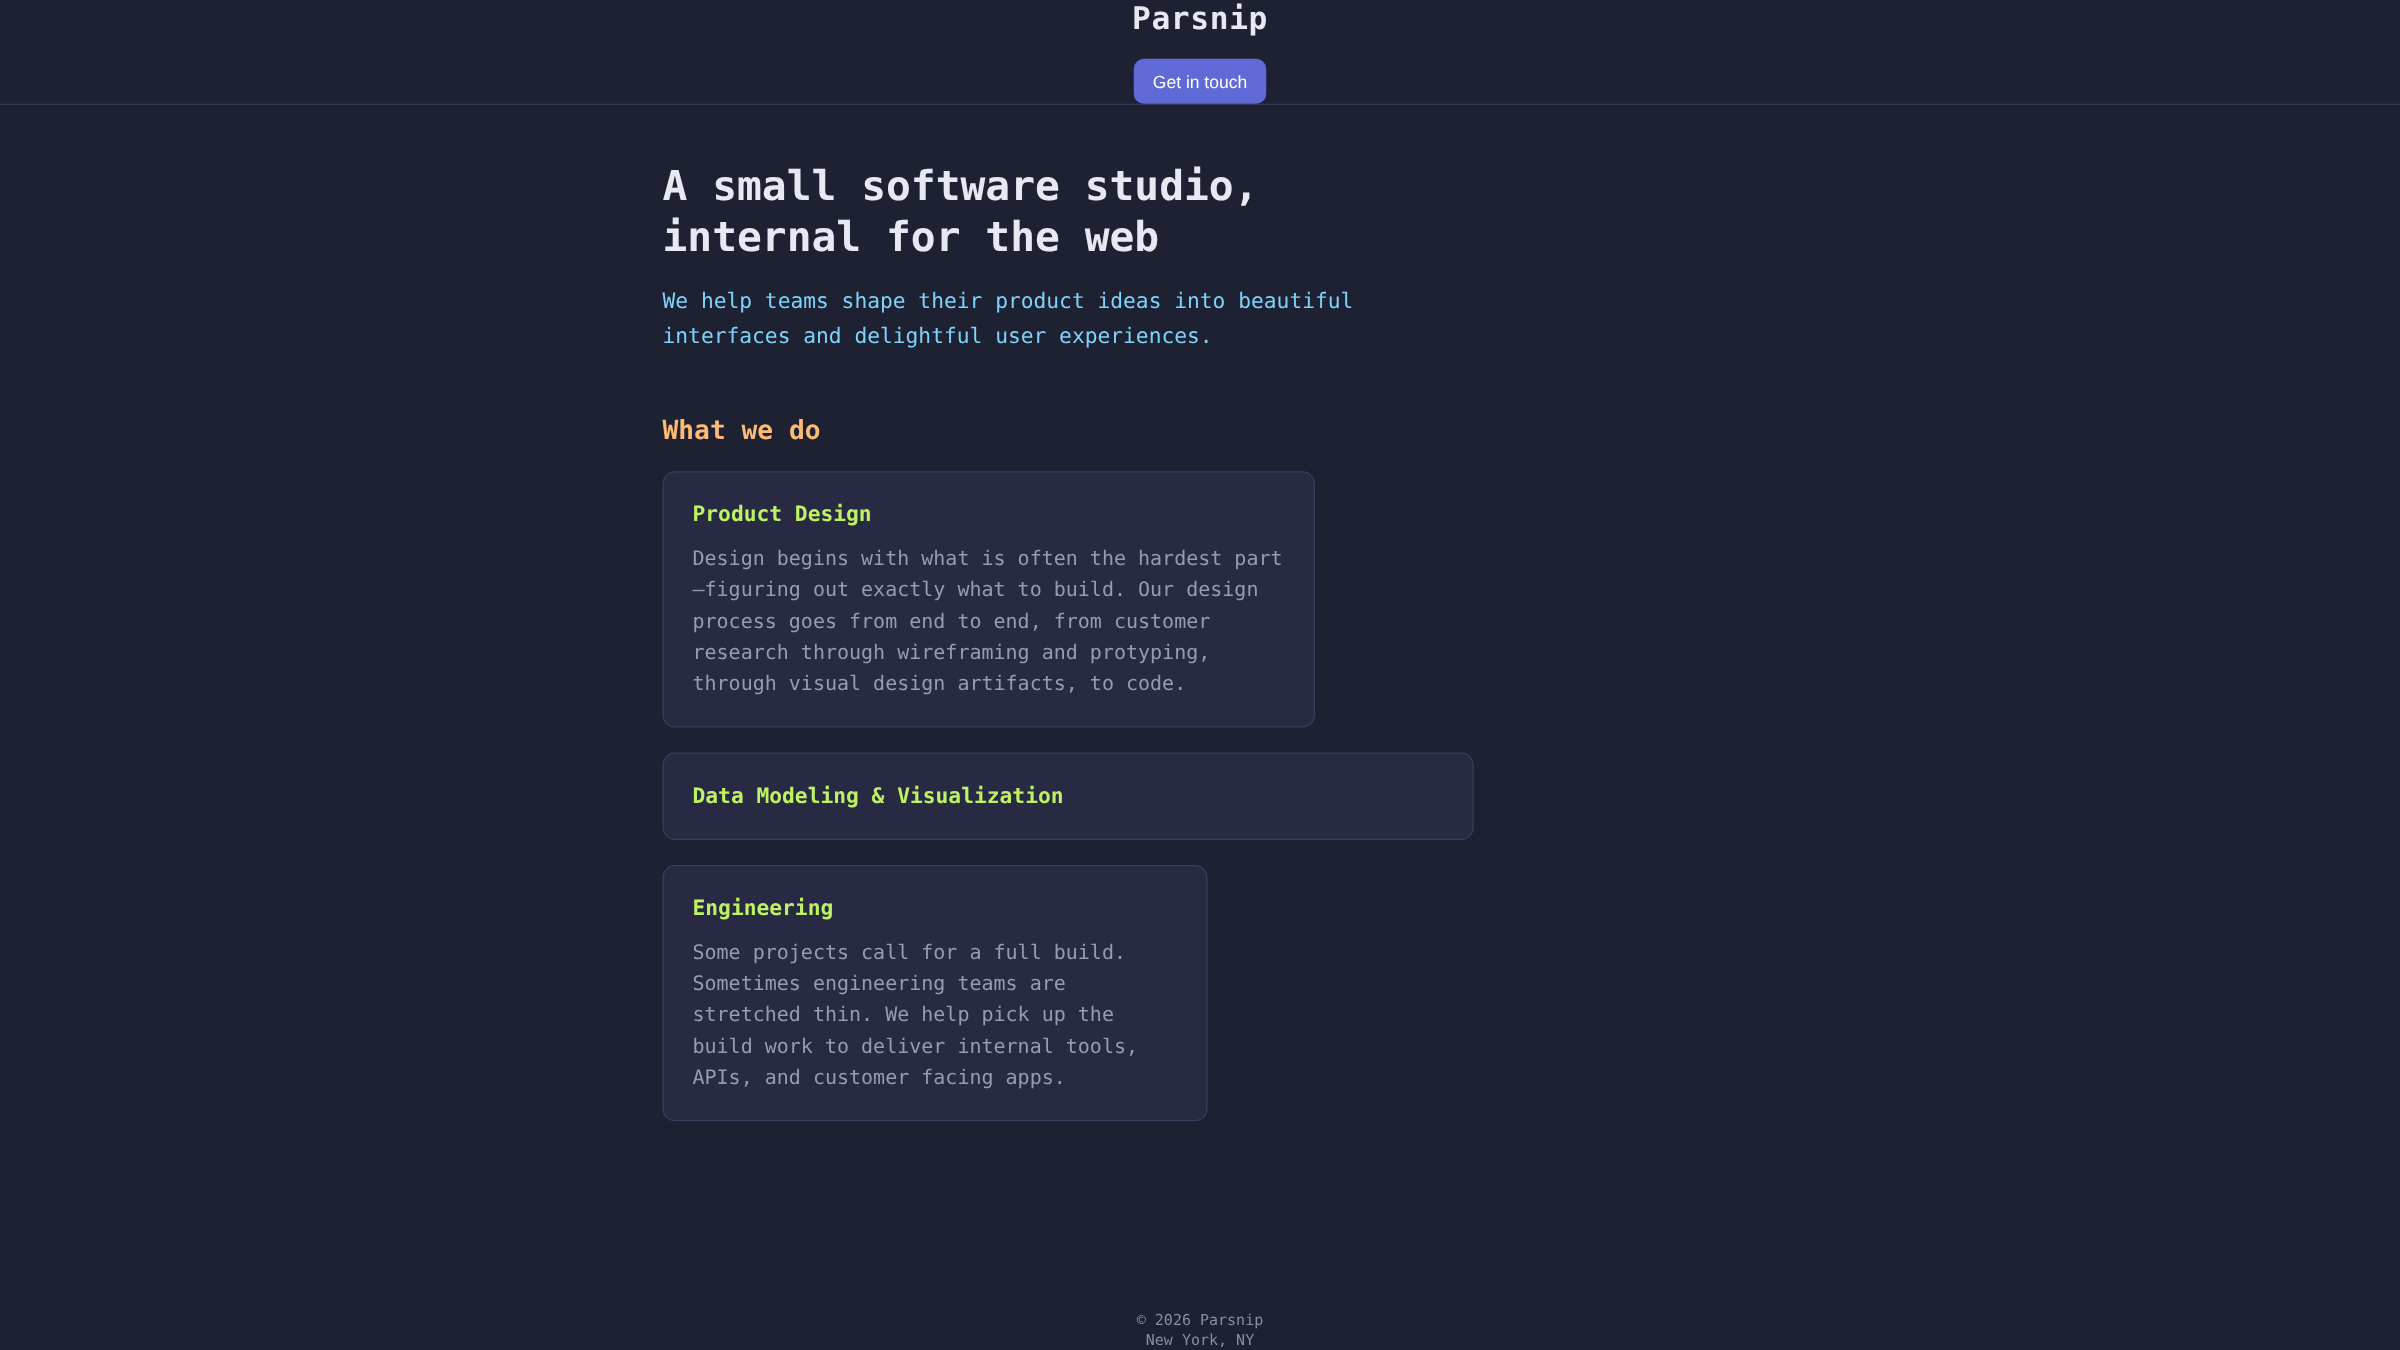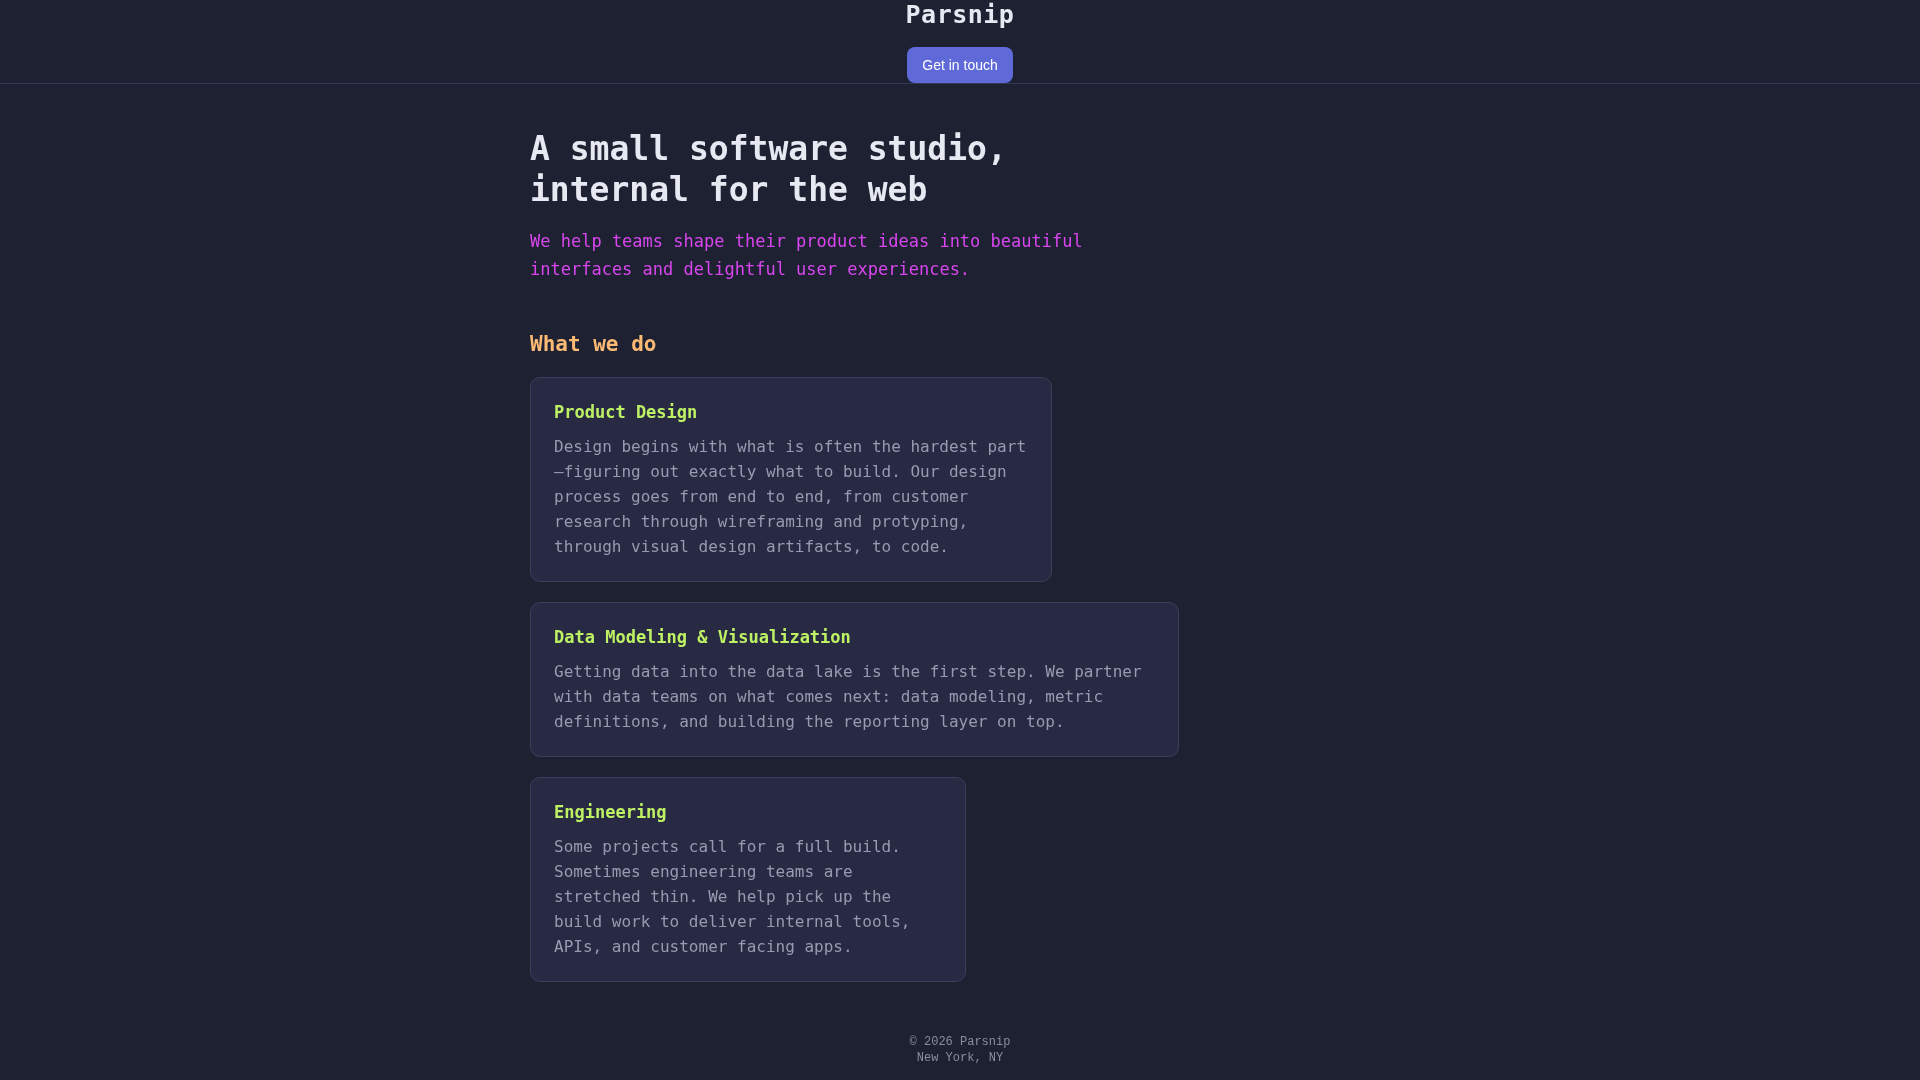--- a/index.html
+++ b/index.html
@@ -58,21 +58,21 @@
     font-size: 33px;
     line-height: 1.25;
     font-weight: bold;
     color: #e6e8f2;
   }
   p.hero-subtext {
     margin-top: 16px;
     max-width: 600px;
     font-size: 17px;
     line-height: 28px;
-    color: #d946ef;
+    color: #7dd3fc;
   }
   h2.section-heading {
     margin-top: 48px;
     font-size: 21px;
     line-height: 26px;
     font-weight: bold;
     color: #fdba74;
   }
   .cards {
     margin-top: 20px;
@@ -97,22 +97,20 @@
   }
   .card p {
     margin-top: 10px;
     font-size: 16px;
     line-height: 25px;
     color: #979bb1;
   }
   
   footer {
     flex: 0 0 auto;
-    padding-bottom: 14px;
-    font-family: Liberation Mono, monospace;
   }
   .footer-inner {
     display: flex;
     align-items: center;
     justify-content: space-between;
     font-size: 12px;
     line-height: 16px;
     color: #8a8ca0;
   }
 </style>
@@ -132,21 +130,20 @@
 
   <h2 class="section-heading">What we do</h2>
 
   <div class="cards">
     <div class="card card-0">
       <h3>Product Design</h3>
       <p>Design begins with what is often the hardest part—figuring out exactly what to build. Our design process goes from end to end, from customer research through wireframing and protyping, through visual design artifacts, to code.</p>
     </div>
     <div class="card card-1">
       <h3>Data Modeling &amp; Visualization</h3>
-      <p>Getting data into the data lake is the first step. We partner with data teams on what comes next: data modeling, metric definitions, and building the reporting layer on top.</p>
     </div>
     <div class="card card-2">
       <h3>Engineering</h3>
       <p>Some projects call for a full build. Sometimes engineering teams are stretched thin. We help pick up the build work to deliver internal tools, APIs, and customer facing apps.</p>
     </div>
   </div>
 </main>
 
 <footer>
   <div class="container footer-inner">

